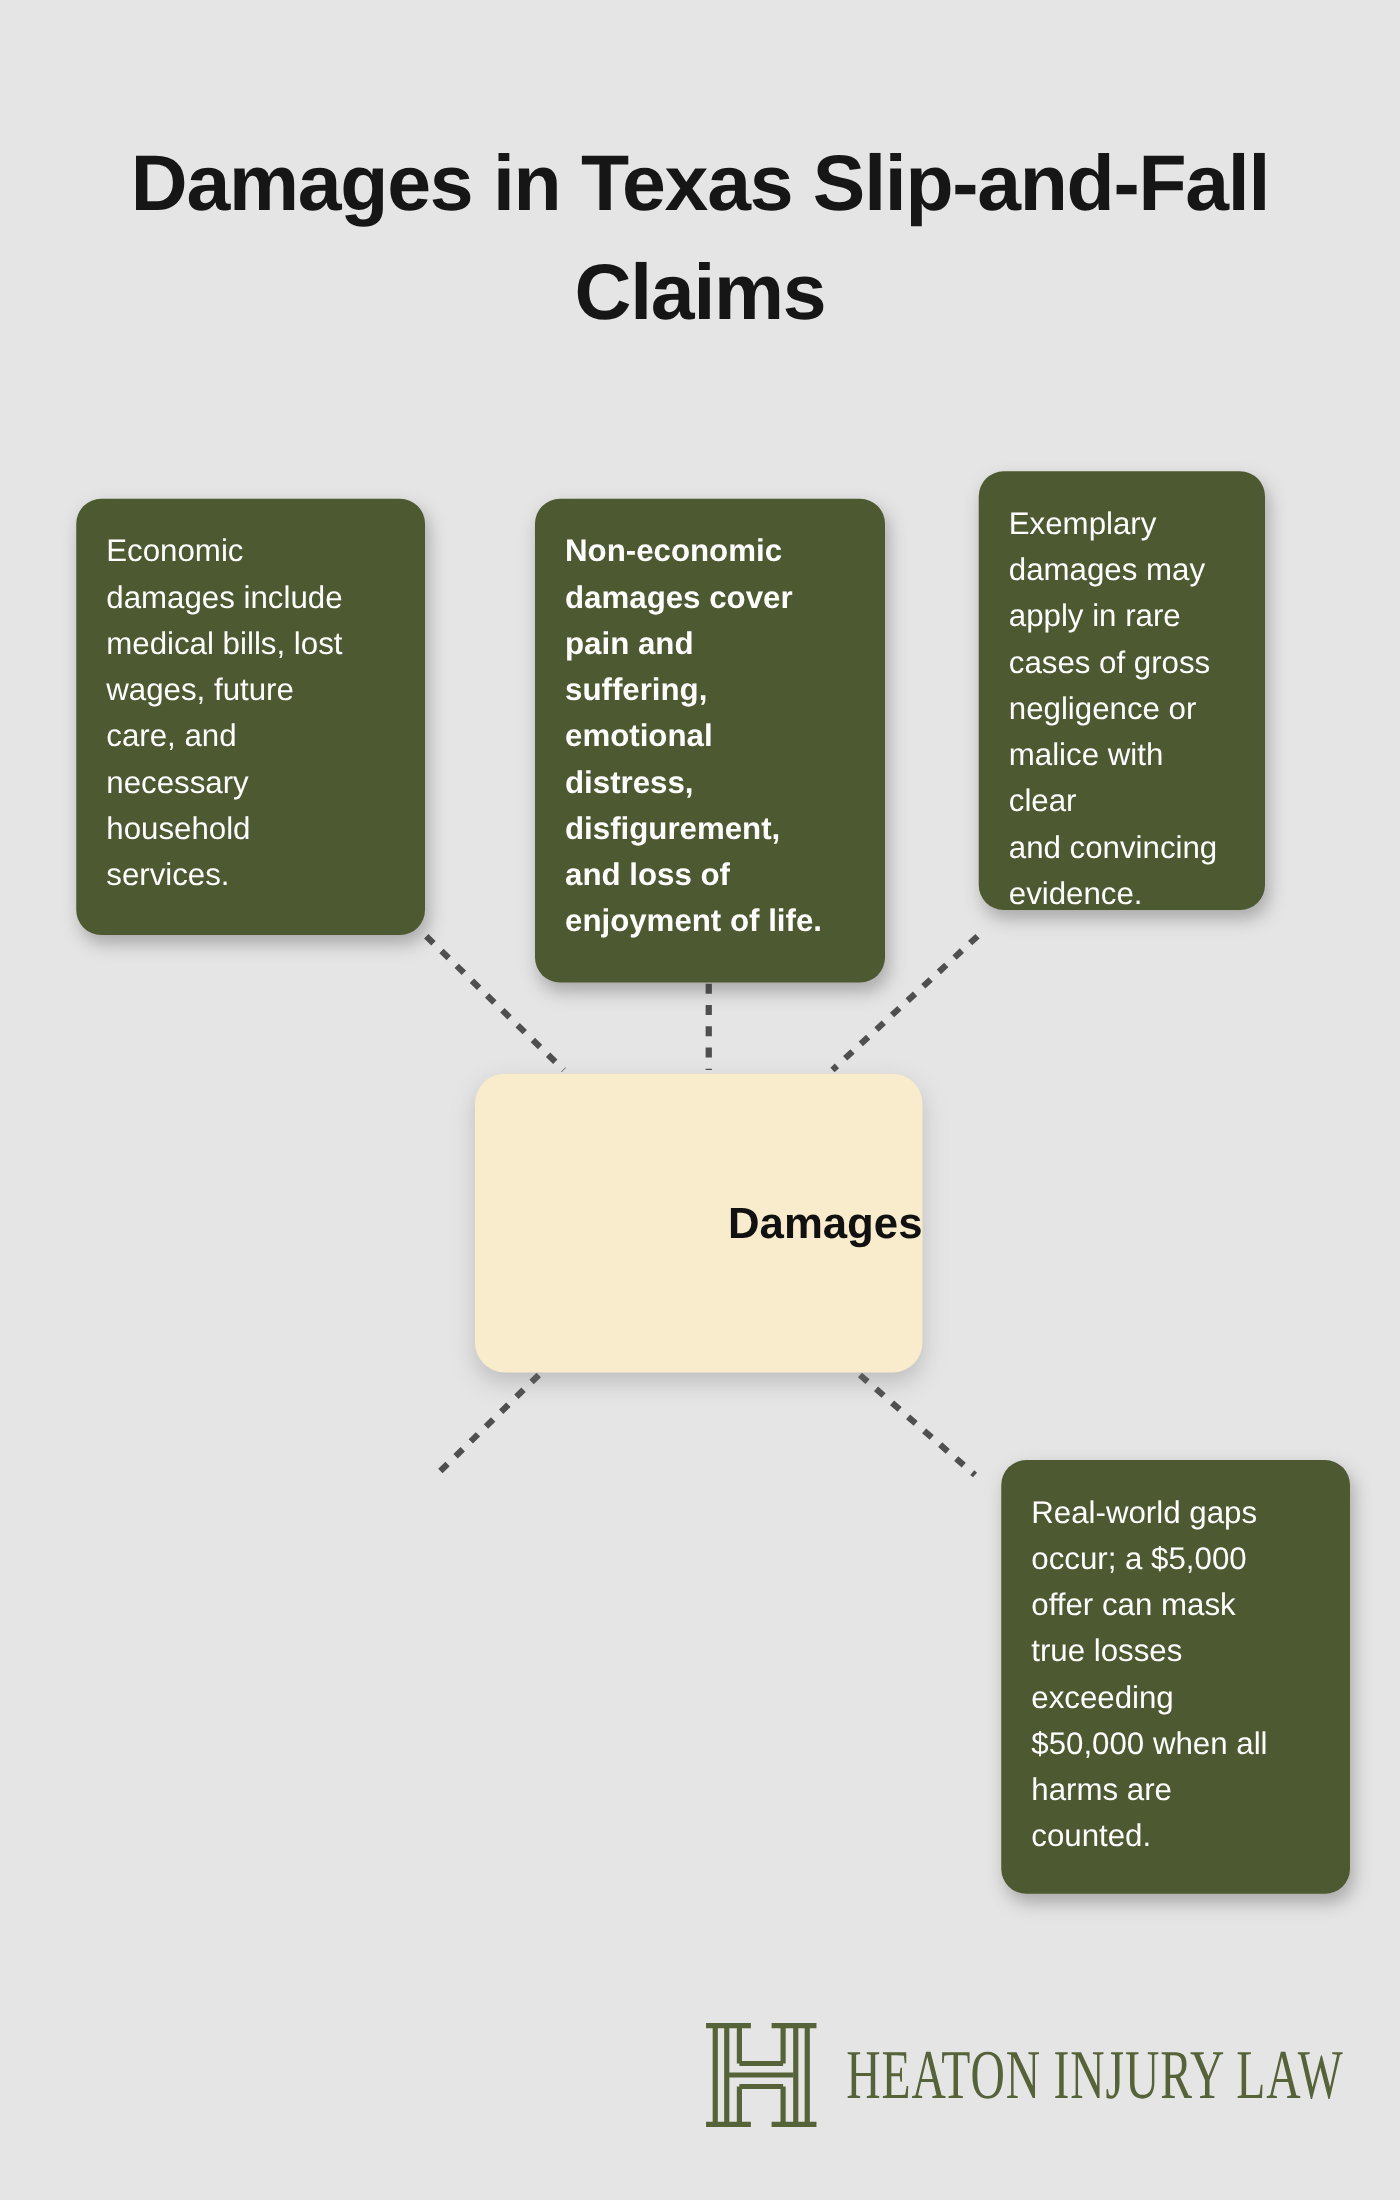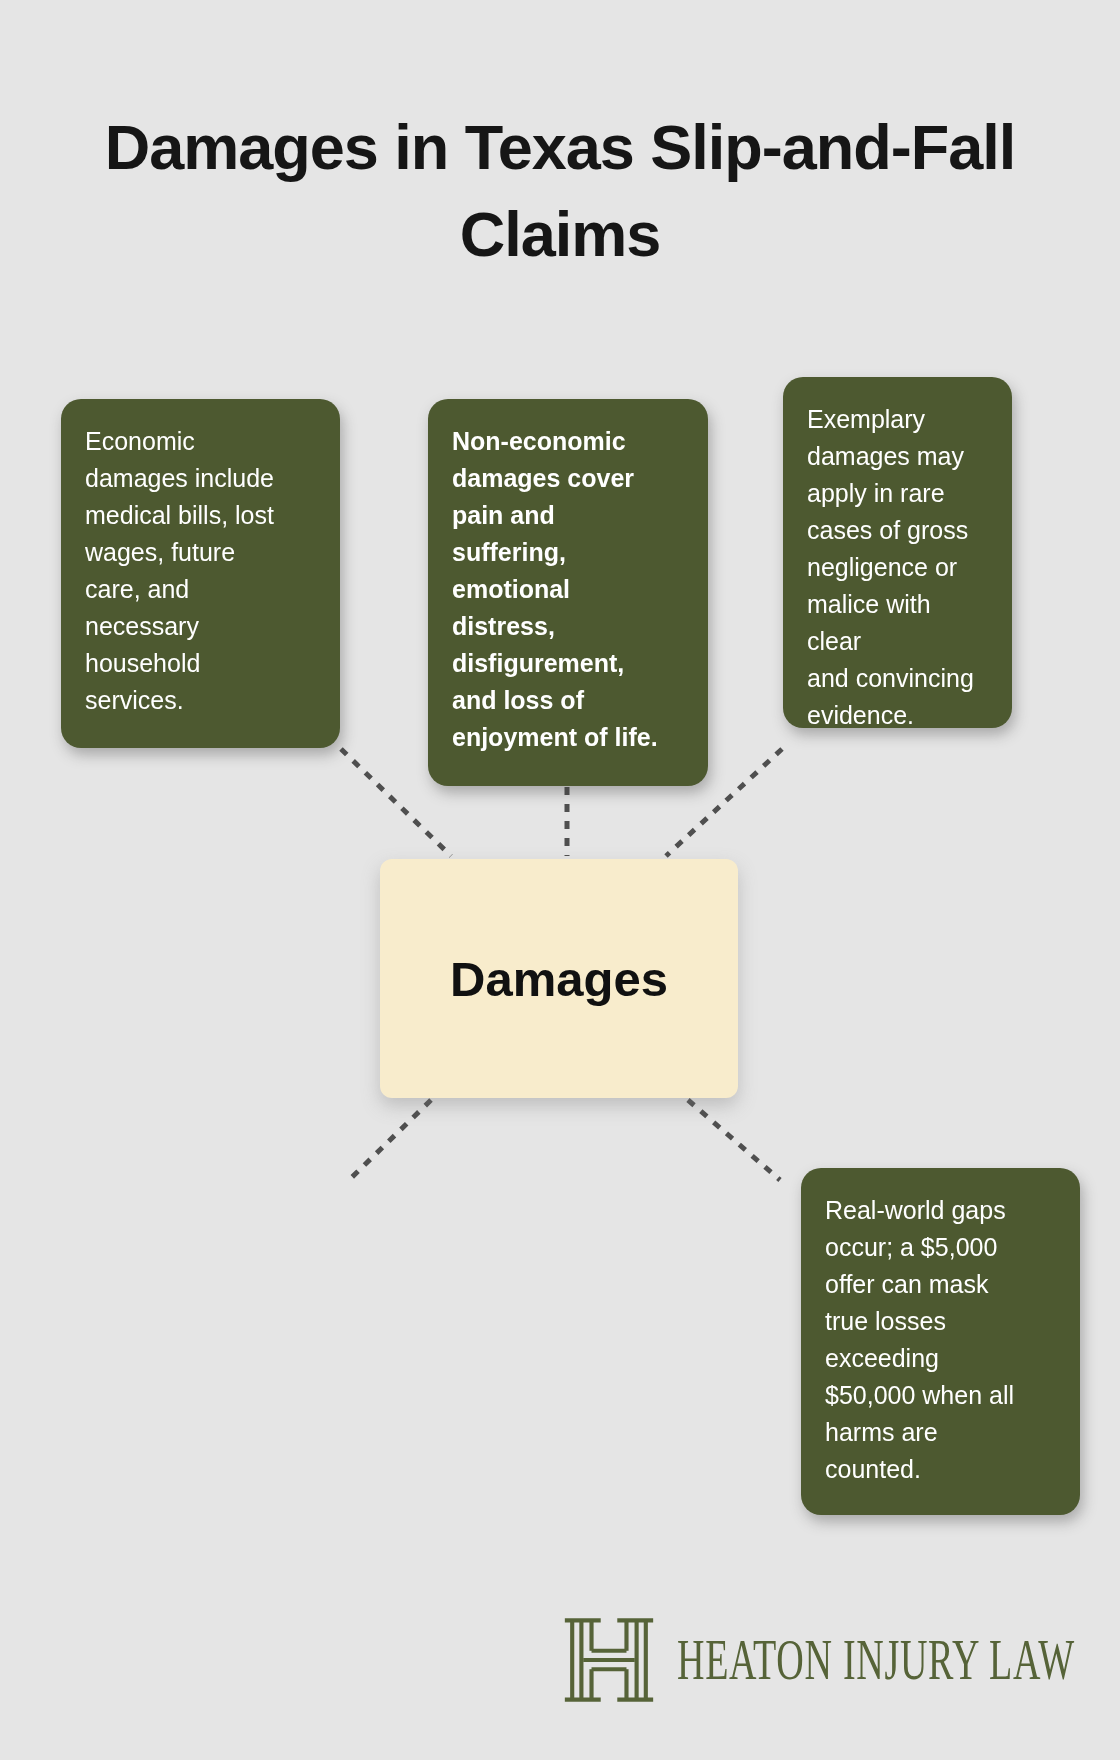--- a/index.html
+++ b/index.html
@@ -36,24 +36,24 @@
   }
   .node-economic   {left:61px;  top:399px;  width:279px; height:349px;}
   .node-noneconomic{left:428px; top:399px;  width:280px; height:387px;font-weight:bold;}
   .node-exemplary  {left:783px; top:377px;  width:229px; height:351px;}
   .node-insurers   {left:63px;  top:1168px; width:277px; height:347px;}
   .node-realworld  {left:801px; top:1168px; width:279px; height:347px;}
   .center-node{
     position:absolute;
     left:380px; top:859px; width:358px; height:239px;
     background:#f8eccc;
-    border-radius:12px;
+    border-radius:24px;
     box-shadow:0 8px 18px rgba(120,120,120,0.35);
-    display:flex; align-items:center; justify-content:center;
-    font-size:49px; line-height:40px; font-weight:700; color:#111111;
+    display:flex; align-items:center; justify-content:flex-end;
+    font-size:35px; line-height:40px; font-weight:700; color:#111111;
   }
   .connectors{
     position:absolute; left:0; top:0; width:1120px; height:1760px;
     pointer-events:none;
   }
   .footer{
     position:absolute; left:563px; top:1616px;
     display:flex; align-items:center;
   }
   .monogram{ width:92px; height:88px; }

